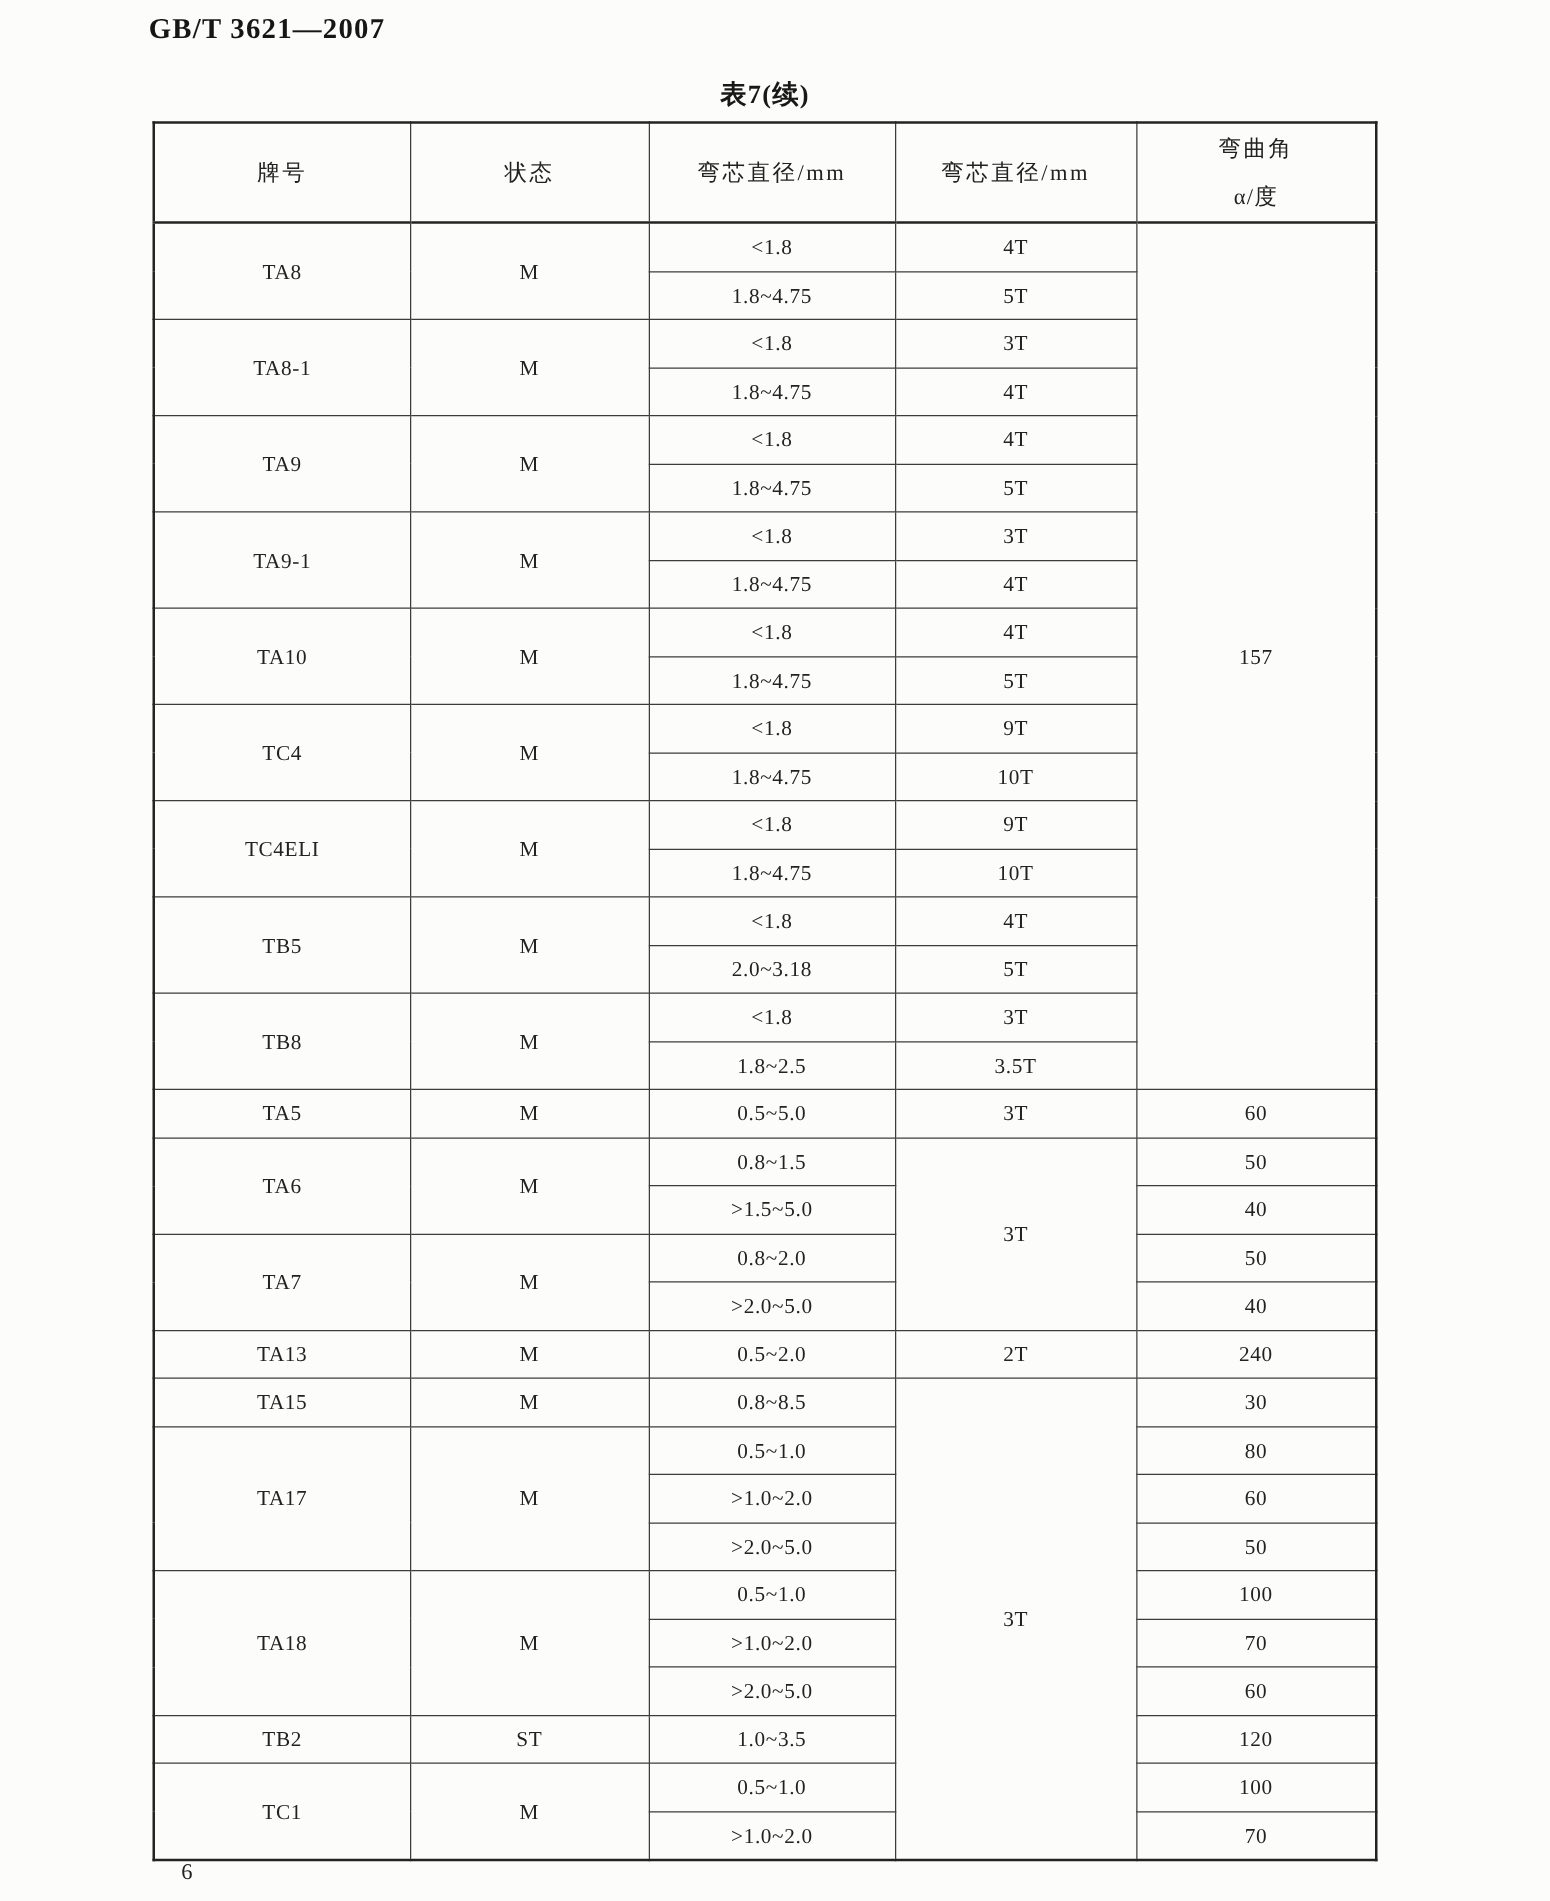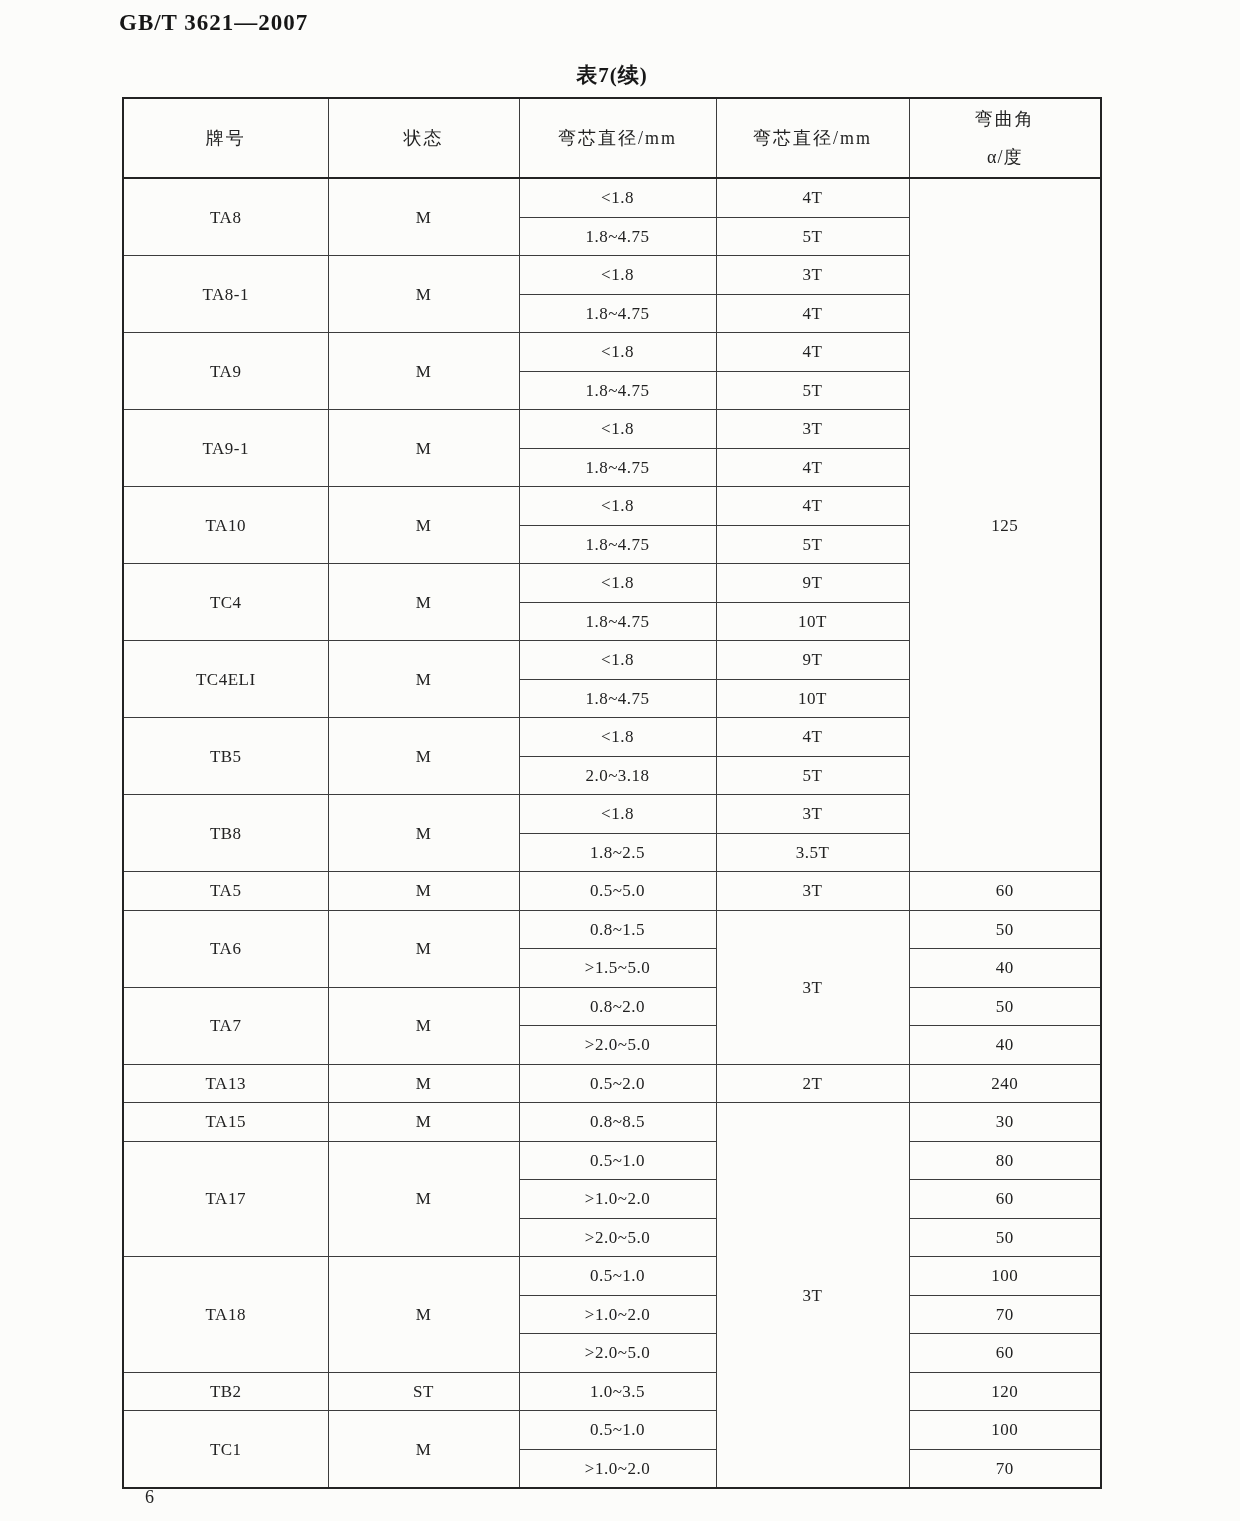--- a/index.html
+++ b/index.html
@@ -80,21 +80,21 @@
           <th><span>弯芯直径/mm</span></th>
           <th><span>弯曲角</span><span class="sub">α/度</span></th>
         </tr>
     </thead>
     <tbody id="table-body">
         <tr>
           <td rowspan="2">TA8</td>
           <td rowspan="2">M</td>
           <td>&lt;1.8</td>
           <td>4T</td>
-          <td rowspan="18">125</td>
+          <td rowspan="18">157</td>
         </tr>
         <tr>
           <td>1.8~4.75</td>
           <td>5T</td>
         </tr>
         <tr>
           <td rowspan="2">TA8-1</td>
           <td rowspan="2">M</td>
           <td>&lt;1.8</td>
           <td>3T</td>

